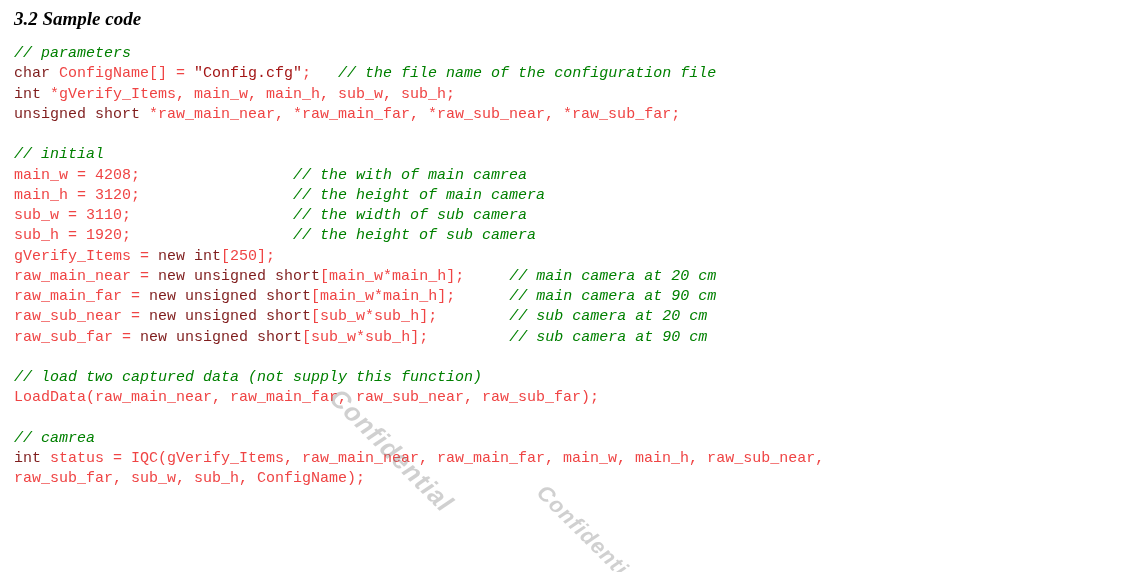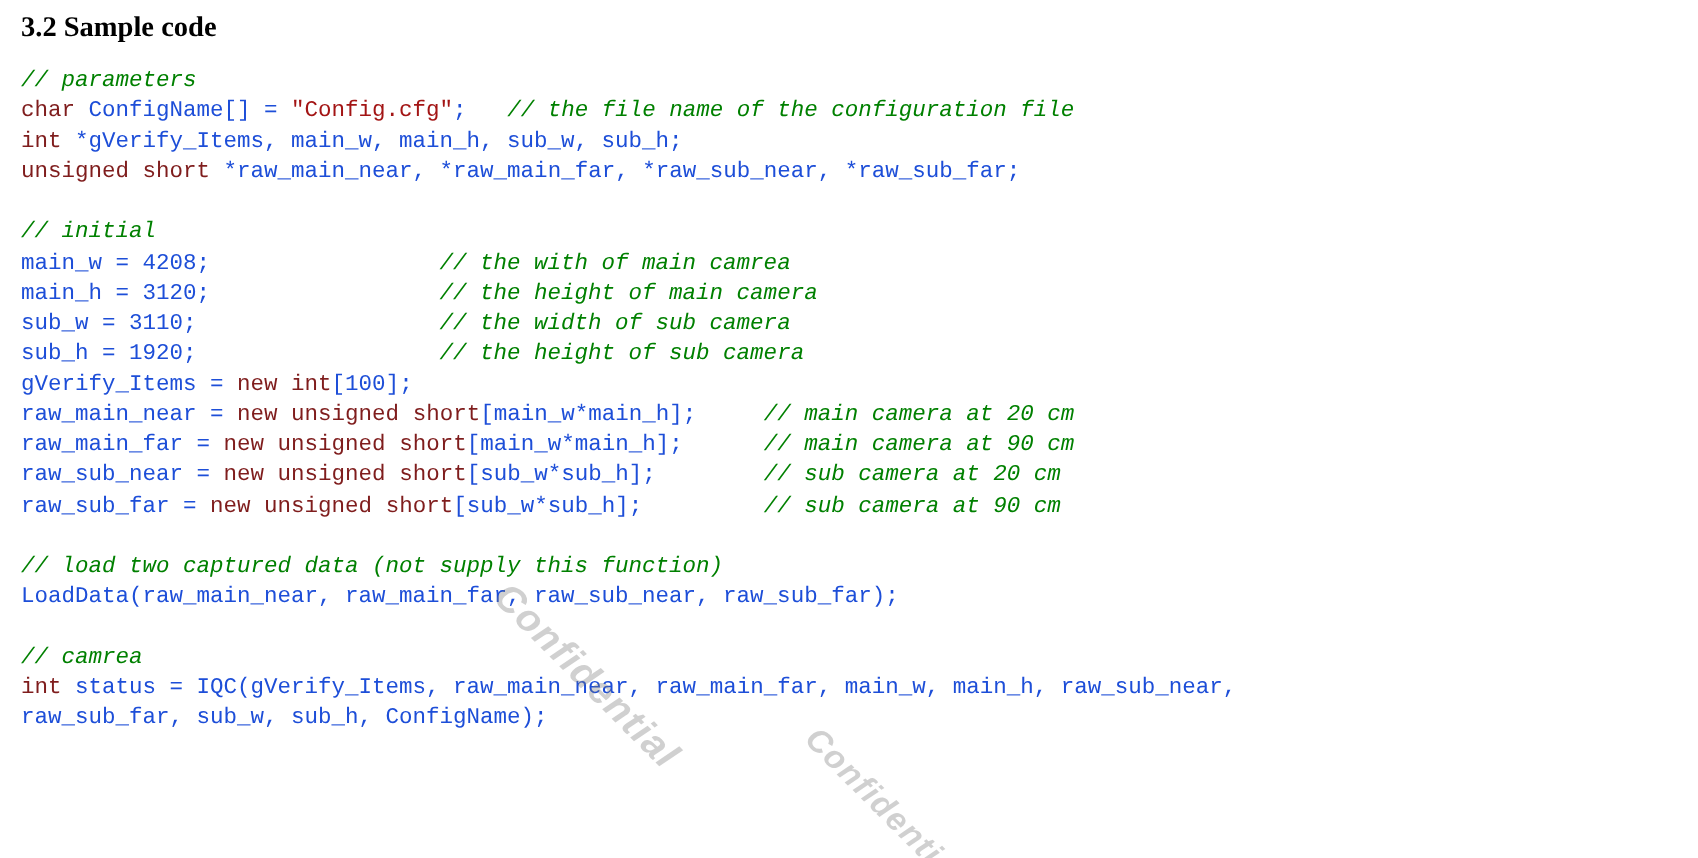--- a/index.html
+++ b/index.html
@@ -9,32 +9,33 @@
     background: #ffffff;
     color: #000000;
     width: 1132px;
     box-sizing: border-box;
   }
   h2.section-title {
     font-size: 19px;
     font-weight: bold;
     margin: 0 0 14px 0;
     font-family: "Times New Roman", Times, serif;
+    font-style: italic;
   }
   pre.code {
     font-family: "Courier New", Courier, monospace;
     font-size: 15px;
     line-height: 1.35;
     white-space: pre;
     margin: 0;
   }
   .c-comment { color: #008000; font-style: italic; }
   .c-keyword { color: #7f1d1d; }
   .c-string  { color: #a31515; }
-  .c-plain   { color: #1d4ed8; }
+  .c-plain   { color: #ef4444; }
   .watermark {
     position: absolute;
     font-family: Arial, sans-serif;
     font-weight: bold;
     font-style: italic;
     color: rgba(120,120,120,0.35);
     transform: rotate(45deg);
     pointer-events: none;
     user-select: none;
   }
@@ -49,21 +50,21 @@
 <pre class="code"><span class="c-comment">// parameters</span>
 <span class="c-keyword">char</span><span class="c-plain"> ConfigName[] = </span><span class="c-string">"Config.cfg"</span><span class="c-plain">;   </span><span class="c-comment">// the file name of the configuration file</span>
 <span class="c-keyword">int</span><span class="c-plain"> *gVerify_Items, main_w, main_h, sub_w, sub_h;</span>
 <span class="c-keyword">unsigned</span><span class="c-plain"> </span><span class="c-keyword">short</span><span class="c-plain"> *raw_main_near, *raw_main_far, *raw_sub_near, *raw_sub_far;</span>
 
 <span class="c-comment">// initial</span>
 <span class="c-plain">main_w = 4208;                 </span><span class="c-comment">// the with of main camrea</span>
 <span class="c-plain">main_h = 3120;                 </span><span class="c-comment">// the height of main camera</span>
 <span class="c-plain">sub_w = 3110;                  </span><span class="c-comment">// the width of sub camera</span>
 <span class="c-plain">sub_h = 1920;                  </span><span class="c-comment">// the height of sub camera</span>
-<span class="c-plain">gVerify_Items = </span><span class="c-keyword">new</span><span class="c-plain"> </span><span class="c-keyword">int</span><span class="c-plain">[100];</span>
+<span class="c-plain">gVerify_Items = </span><span class="c-keyword">new</span><span class="c-plain"> </span><span class="c-keyword">int</span><span class="c-plain">[250];</span>
 <span class="c-plain">raw_main_near = </span><span class="c-keyword">new</span><span class="c-plain"> </span><span class="c-keyword">unsigned</span><span class="c-plain"> </span><span class="c-keyword">short</span><span class="c-plain">[main_w*main_h];     </span><span class="c-comment">// main camera at 20 cm</span>
 <span class="c-plain">raw_main_far = </span><span class="c-keyword">new</span><span class="c-plain"> </span><span class="c-keyword">unsigned</span><span class="c-plain"> </span><span class="c-keyword">short</span><span class="c-plain">[main_w*main_h];      </span><span class="c-comment">// main camera at 90 cm</span>
 <span class="c-plain">raw_sub_near = </span><span class="c-keyword">new</span><span class="c-plain"> </span><span class="c-keyword">unsigned</span><span class="c-plain"> </span><span class="c-keyword">short</span><span class="c-plain">[sub_w*sub_h];        </span><span class="c-comment">// sub camera at 20 cm</span>
 <span class="c-plain">raw_sub_far = </span><span class="c-keyword">new</span><span class="c-plain"> </span><span class="c-keyword">unsigned</span><span class="c-plain"> </span><span class="c-keyword">short</span><span class="c-plain">[sub_w*sub_h];         </span><span class="c-comment">// sub camera at 90 cm</span>
 
 <span class="c-comment">// load two captured data (not supply this function)</span>
 <span class="c-plain">LoadData(raw_main_near, raw_main_far, raw_sub_near, raw_sub_far);</span>
 
 <span class="c-comment">// camrea</span>
 <span class="c-keyword">int</span><span class="c-plain"> status = IQC(gVerify_Items, raw_main_near, raw_main_far, main_w, main_h, raw_sub_near,</span>

